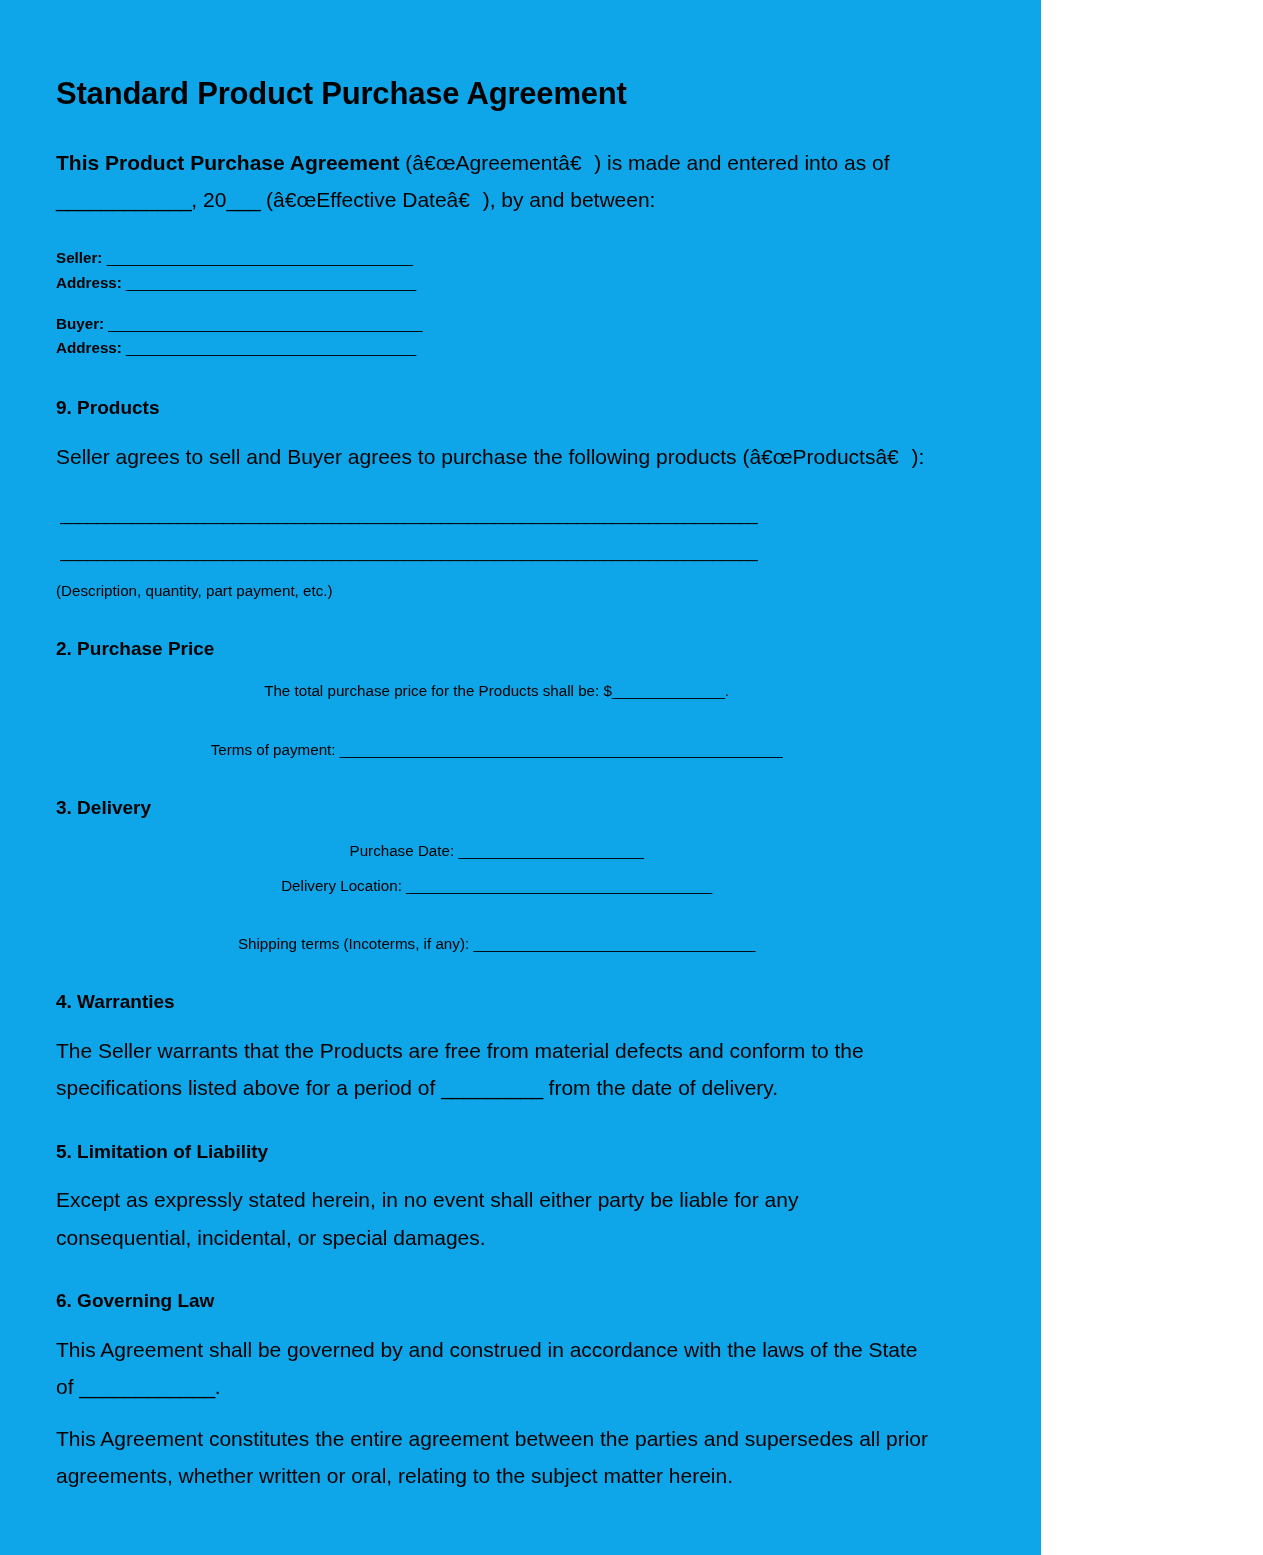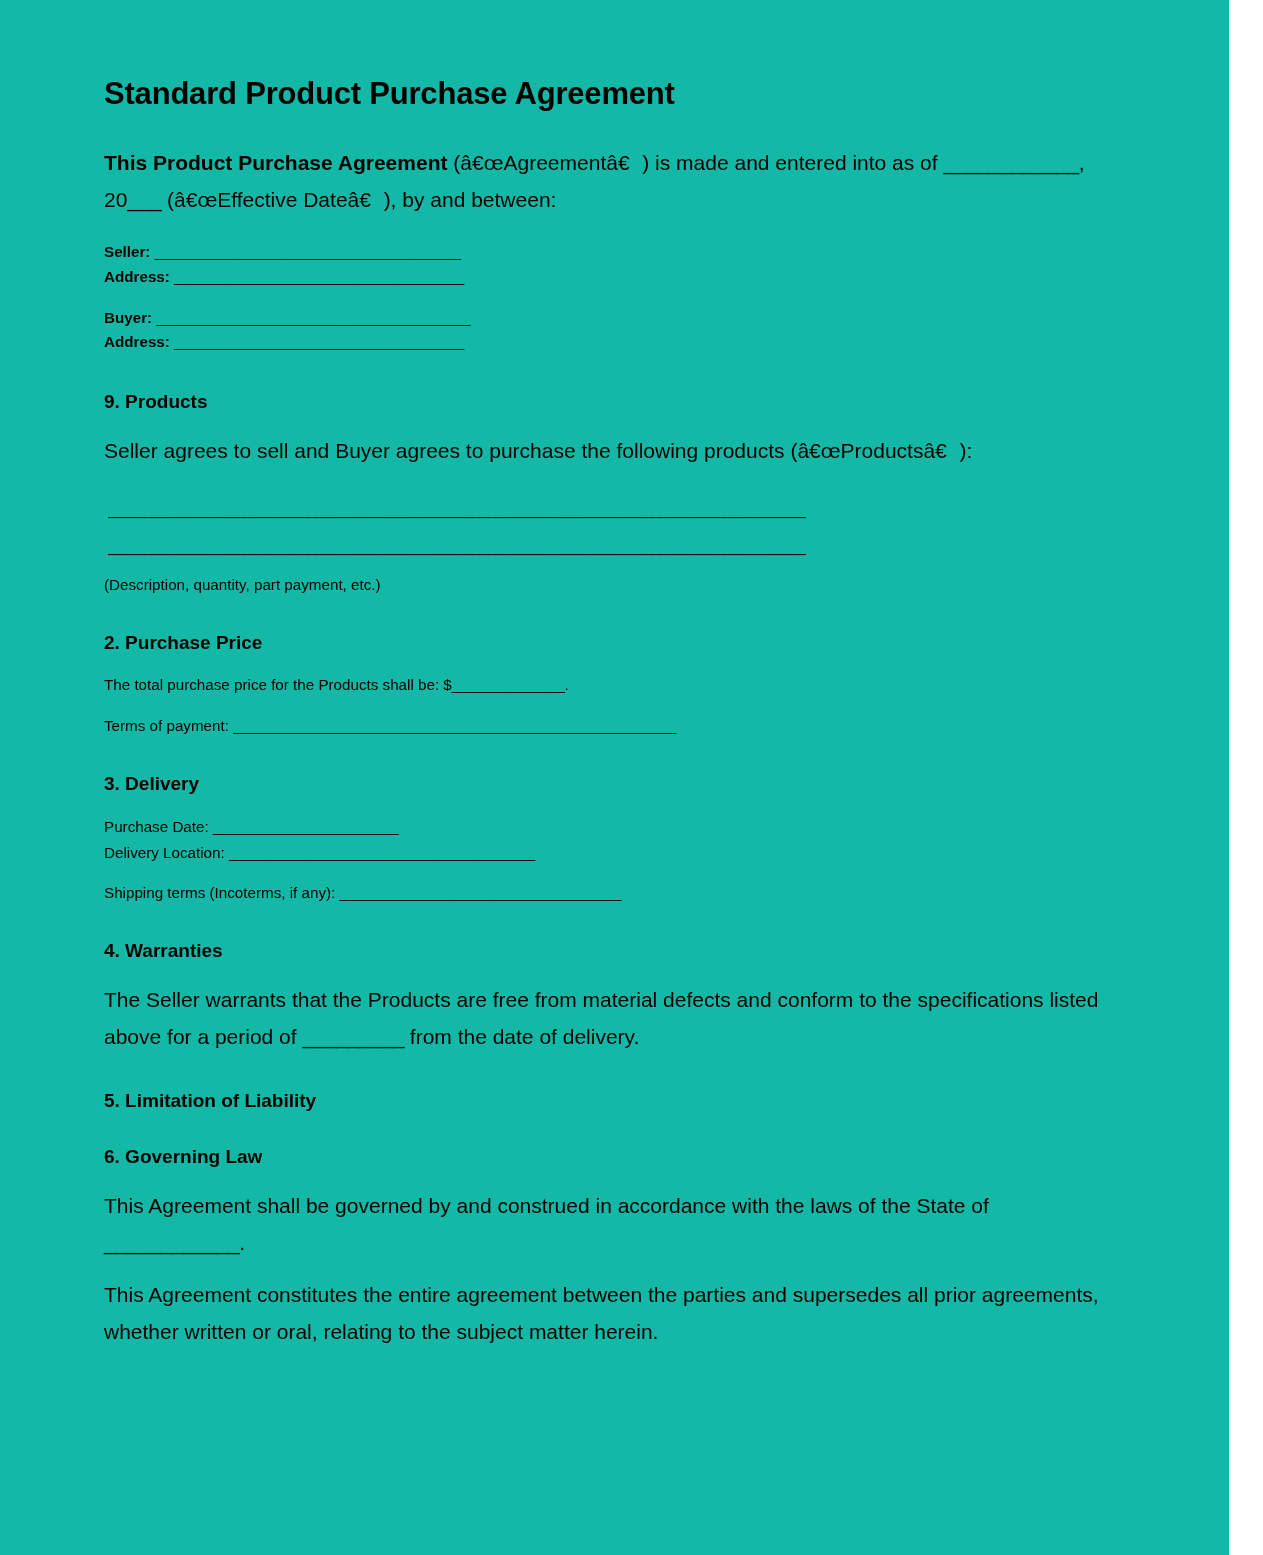--- a/index.html
+++ b/index.html
@@ -7,25 +7,25 @@
     margin: 0;
     padding: 0;
     background: #ffffff;
   }
   body {
     font-family: "Liberation Sans", "DejaVu Sans", sans-serif;
     color: #000000;
     -webkit-font-smoothing: none;
   }
   .page {
-    width: 1229px;
+    width: 1041px;
     min-height: 1555px;
-    background: #14b8a6;
+    background: #0ea5e9;
     box-sizing: border-box;
-    padding: 76px 104px 40px 104px;
+    padding: 76px 104px 40px 56px;
     position: relative;
   }
   .doc-title {
     font-size: 31px;
     font-weight: bold;
     line-height: 1.15;
     letter-spacing: -0.2px;
     margin: 0 0 32px 0;
   }
   p.body-text {
@@ -41,21 +41,21 @@
   .section-heading {
     font-size: 19px;
     font-weight: bold;
     line-height: 1.2;
     margin: 34px 0 18px 0;
   }
   .section-heading.first {
     margin-top: 36px;
   }
   .party-block {
-    margin: 22px 0 0 0;
+    margin: 28px 0 0 0;
   }
   .party-line {
     font-size: 15.2px;
     line-height: 1.62;
     margin: 0;
     white-space: nowrap;
   }
   .party-line .lbl {
     font-weight: bold;
   }
@@ -78,22 +78,23 @@
     margin: 24px 0 6px 0;
   }
   .hint-text {
     font-size: 15.2px;
     line-height: 1.6;
     margin: 10px 0 0 0;
   }
   .field-row {
     font-size: 15.2px;
     line-height: 1.72;
-    margin: 0;
+    margin: 9px;
     white-space: nowrap;
+    text-align: center;
   }
   .field-gap {
     height: 14px;
   }
 </style>
 </head>
 <body>
 
 <div class="page">
 
@@ -151,20 +152,21 @@
   <p class="field-row">
     <span>Shipping terms (Incoterms, if any): </span><span class="blank">___________________________________</span>
   </p>
 
   <h2 class="section-heading">4. Warranties</h2>
   <p class="body-text">
     <span>The Seller warrants that the Products are free from material defects and conform to the specifications listed above for a period of </span><span class="blank">_________</span><span> from the date of delivery.</span>
   </p>
 
   <h2 class="section-heading">5. Limitation of Liability</h2>
+  <p class="body-text">Except as expressly stated herein, in no event shall either party be liable for any consequential, incidental, or special damages.</p>
 
   <h2 class="section-heading">6. Governing Law</h2>
   <p class="body-text">
     <span>This Agreement shall be governed by and construed in accordance with the laws of the State of </span><span class="blank">____________</span><span>.</span>
   </p>
 
   <p class="body-text">This Agreement constitutes the entire agreement between the parties and supersedes all prior agreements, whether written or oral, relating to the subject matter herein.</p>
 
 </div>
 

